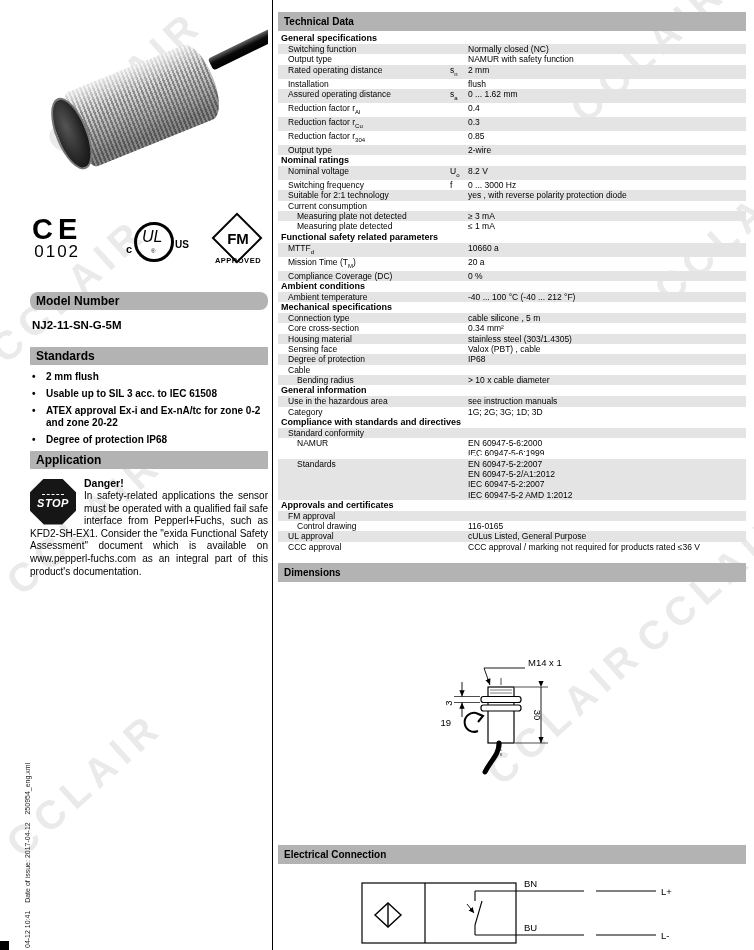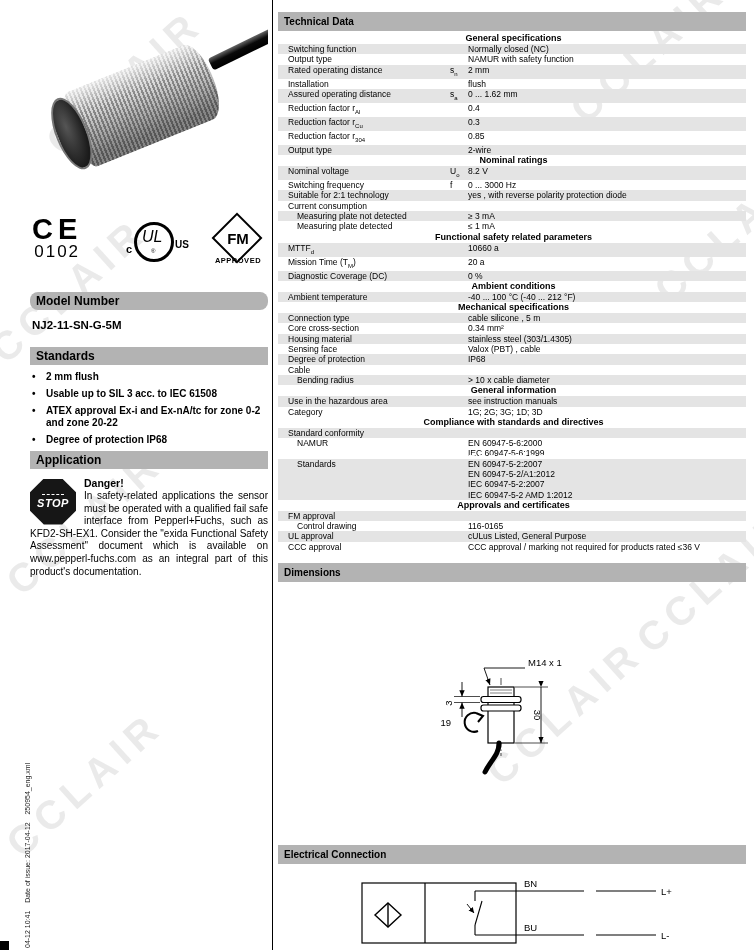--- a/index.html
+++ b/index.html
@@ -60,21 +60,21 @@
   .stop{float:left;width:46px;height:46px;margin:2px 8px 2px 0;background:#161616;color:#fff;
         clip-path:polygon(30% 0,70% 0,100% 30%,100% 70%,70% 100%,30% 100%,0 70%,0 30%);
         display:flex;flex-direction:column;align-items:center;justify-content:center;}
   .stop .dash{width:22px;border-top:1.6px dashed #fff;margin-bottom:2px;}
   .stop .word{font-size:11px;font-weight:bold;font-style:italic;letter-spacing:.5px;}
   .danger b.title{display:block;font-size:10.5px;margin-bottom:1px;}
 
   
   .right{position:absolute;left:278px;top:12px;width:468px;}
   .ttable{margin-top:2px;}
-  .tg{font-weight:bold;font-size:9px;line-height:11px;padding-left:3px;text-align:center;}
+  .tg{font-weight:bold;font-size:9px;line-height:11px;padding-left:3px;}
   .tr{display:grid;grid-template-columns:172px 18px 1fr;font-size:8.5px;line-height:10.3px;}
   .tr.sh{background:#e4e4e4;}
   .tl{white-space:nowrap;}
   .tv div{white-space:nowrap;}
   sub{font-size:6px;}
   .dimbar{position:absolute;left:0;top:551px;width:468px;box-sizing:border-box;}
   .dimsvg{position:absolute;left:0;top:616px;}
   .elecbar{position:absolute;left:0;top:833px;width:468px;box-sizing:border-box;}
   .elecsvg{position:absolute;left:0;top:858px;}
   svg text{font-family:"Liberation Sans","DejaVu Sans",sans-serif;font-size:9.5px;fill:#000;}
@@ -279,21 +279,21 @@
           </div>
         </div>
         <div class="tr">
           <div class="tl" style="padding-left: 10px;">Mission Time (T<sub>M</sub>)</div>
           <div class="ts"></div>
           <div class="tv">
             <div>20 a</div>
           </div>
         </div>
         <div class="tr sh">
-          <div class="tl" style="padding-left: 10px;">Diagnostic Coverage (DC)</div>
+          <div class="tl" style="padding-left: 10px;">Compliance Coverage (DC)</div>
           <div class="ts"></div>
           <div class="tv">
             <div>0 %</div>
           </div>
         </div>
         <div class="tg">Ambient conditions</div>
         <div class="tr sh">
           <div class="tl" style="padding-left: 10px;">Ambient temperature</div>
           <div class="ts"></div>
           <div class="tv">

